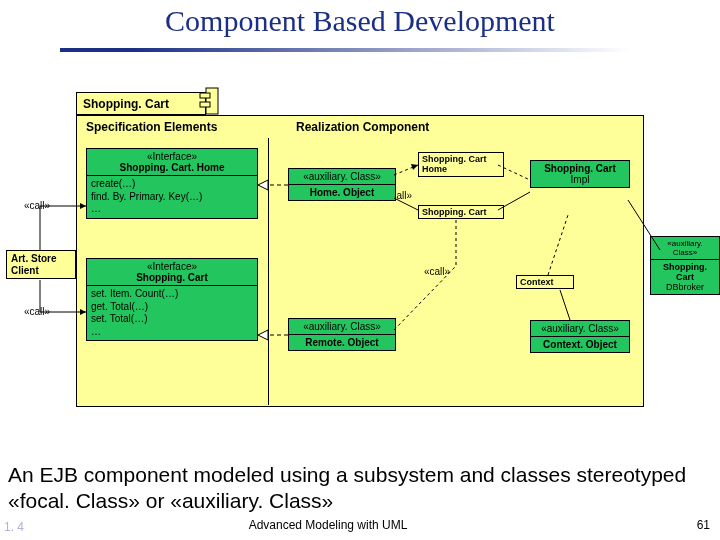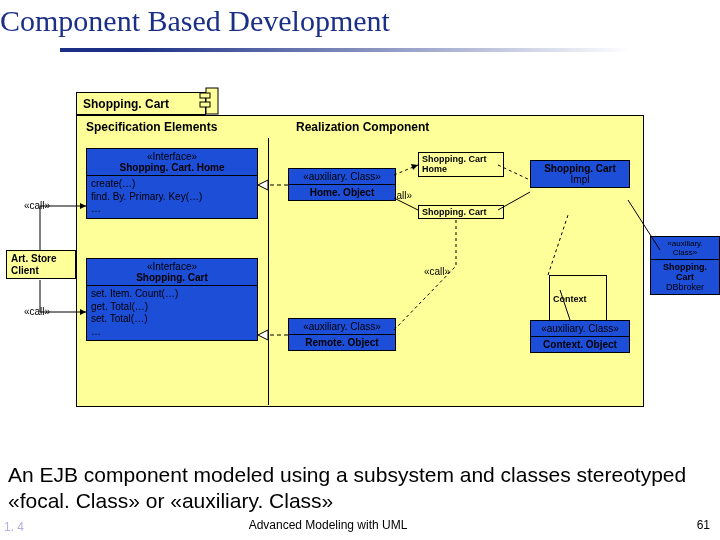--- a/index.html
+++ b/index.html
@@ -10,20 +10,21 @@
     font-family: Arial, Helvetica, sans-serif;
     background: #fff;
     position: relative;
     overflow: hidden;
   }
   .title {
     position: absolute;
     left: 0;
     width: 720px;
     top: 4px;
+    text-align: center;
     color: #1b2f86;
     font-size: 30px;
     font-family: "Comic Sans MS", "Comic Sans", cursive;
   }
   .title-underline {
     position: absolute;
     left: 60px;
     width: 600px;
     top: 48px;
     height: 4px;
@@ -66,21 +67,21 @@
     font-weight: bold;
   }
   .vline {
     position: absolute;
     width: 1px;
     background: #000;
   }
   .class-box {
     position: absolute;
     border: 1px solid #000;
-    background: #1d4ed8;
+    background: #22c55e;
     font-size: 10px;
   }
   .class-compartment {
     border-bottom: 1px solid #000;
     padding: 2px 4px;
   }
   .class-compartment:last-child {
     border-bottom: none;
   }
   .centered { text-align: center; }
@@ -213,21 +214,21 @@
   <span class="bold">Shopping. Cart</span>
 </div>
 
 <div class="class-box" style="left:530px; top:160px; width:98px;">
   <div class="class-compartment centered">
     <div class="bold">Shopping. Cart</div>
     <div>Impl</div>
   </div>
 </div>
 
-<div class="side-box" style="left:516px; top:275px; width:50px; padding:18px 3px; font-size:9px;margin-left:33px;">
+<div class="side-box" style="left:516px; top:275px; width:50px; padding:1px 3px; font-size:9px;">
   <span class="bold">Context</span>
 </div>
 
 <div class="class-box" style="left:530px; top:320px; width:98px;">
   <div class="class-compartment centered">«auxiliary. Class»</div>
   <div class="class-compartment centered bold">Context. Object</div>
 </div>
 
 <div class="class-box" style="left:650px; top:236px; width:68px; font-size:9px;">
   <div class="class-compartment centered" style="font-size:8px;">«auxiliary. Class»</div>

